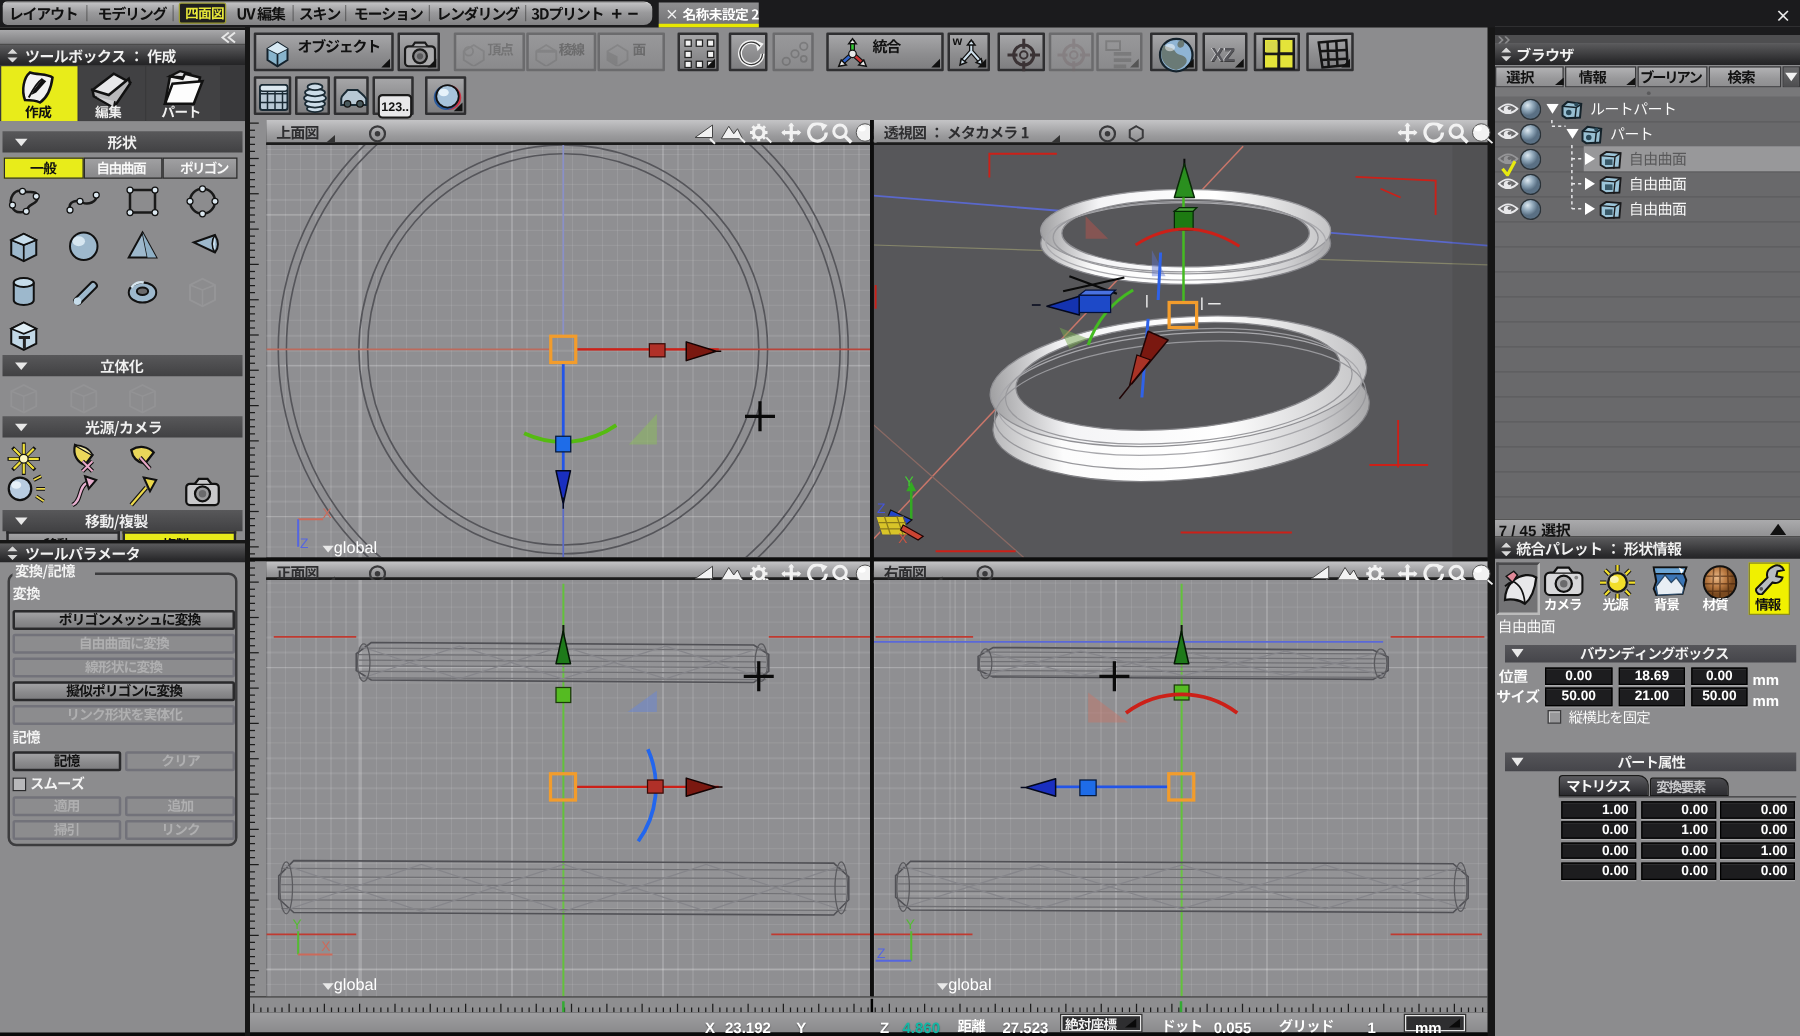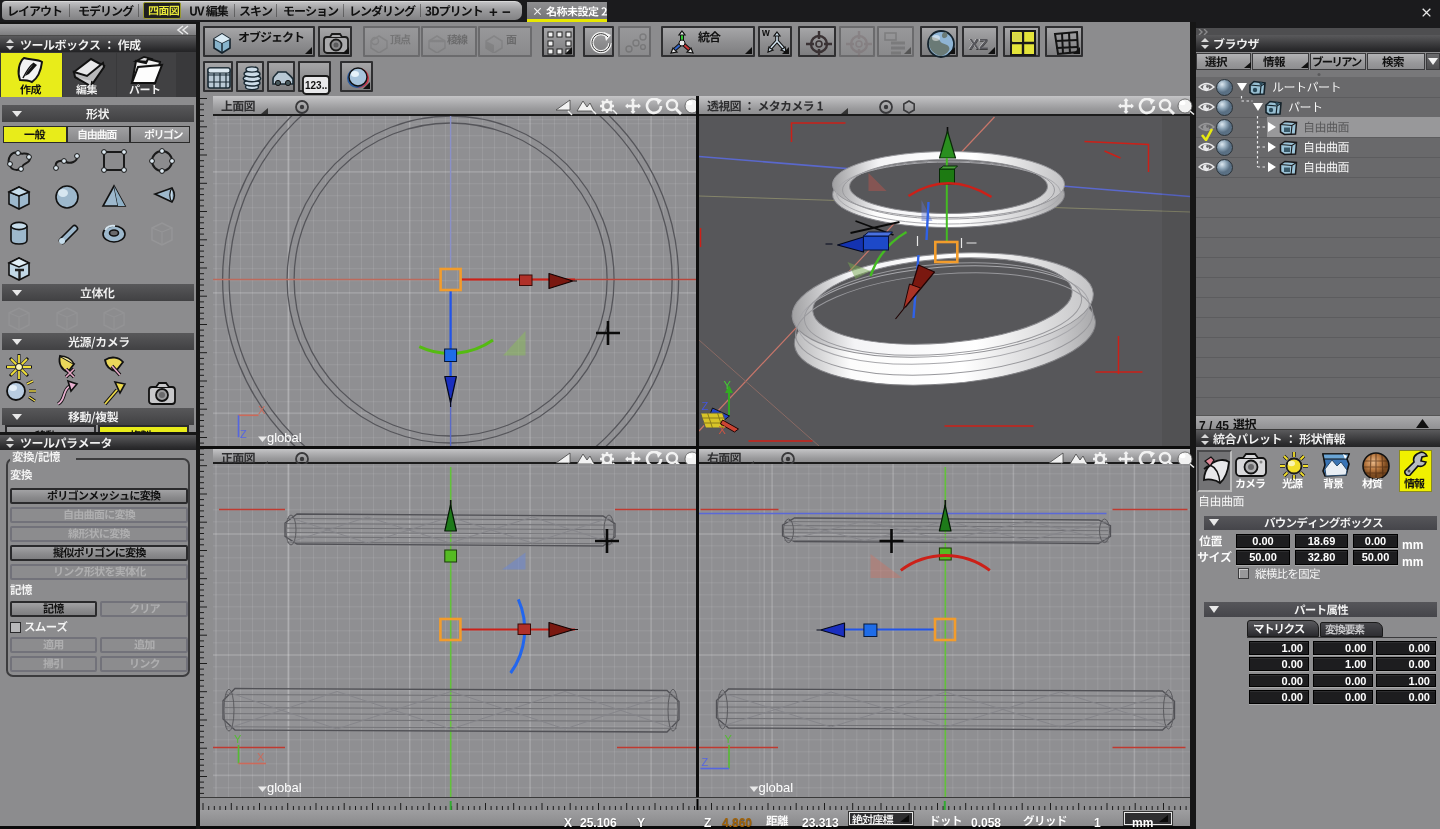--- a/index.html
+++ b/index.html
@@ -1459,48 +1459,48 @@
       <path d="M752 786.5l4.5 5.5 4.5-5.5z" fill="#e8e8e8"></path>
       <text x="761" y="792" font-family="Liberation Sans" font-size="13" fill="#fff">global</text>
     </svg>
   </div>
 <div class="ab " style="left:1162px;top:116px;width:28px;height:330px;background:rgba(30,30,34,.10)"></div>
 <div class="ab " style="left:696.0px;top:96px;width:3px;height:701px;background:#0e0e0e"></div>
 <div class="ab " style="left:200px;top:446px;width:990px;height:2.5px;background:#0e0e0e"></div>
 <div class="ab " style="left:200px;top:810px;width:990px;height:16px;background:linear-gradient(#9e9ea0,#8a8a8c)"></div>
 <div class="ab " style="left:200px;top:826px;width:990px;height:3px;background:#0a0a0a"></div>
 <div class="ab " style="left:564px;top:812.5px;"><span style="font:bold 12px 'Liberation Sans';color:#fff;text-shadow:0 1px 1px rgba(0,0,0,.5)">X</span></div>
-<div class="ab " style="left:580px;top:812.5px;"><span style="font:bold 12px 'Liberation Sans';color:#fff;text-shadow:0 1px 1px rgba(0,0,0,.5)">25.106</span></div>
+<div class="ab " style="left:580px;top:812.5px;"><span style="font:bold 12px 'Liberation Sans';color:#fff;text-shadow:0 1px 1px rgba(0,0,0,.5)">23.192</span></div>
 <div class="ab " style="left:637px;top:812.5px;"><span style="font:bold 12px 'Liberation Sans';color:#fff;text-shadow:0 1px 1px rgba(0,0,0,.5)">Y</span></div>
 <div class="ab " style="left:650px;top:858px;"><span style="font:bold 12px 'Liberation Sans';color:#fff;text-shadow:0 1px 1px rgba(0,0,0,.5)">-2.399</span></div>
 <div class="ab " style="left:704px;top:812.5px;"><span style="font:bold 12px 'Liberation Sans';color:#fff;text-shadow:0 1px 1px rgba(0,0,0,.5)">Z</span></div>
-<div class="ab " style="left:722px;top:812.5px;"><span style="font:bold 12px 'Liberation Sans';color:#a16207;text-shadow:0 1px 1px rgba(0,0,0,.5)">4.860</span></div>
+<div class="ab " style="left:722px;top:812.5px;"><span style="font:bold 12px 'Liberation Sans';color:#14b8a6;text-shadow:0 1px 1px rgba(0,0,0,.5)">4.860</span></div>
 <div class="ab " style="left:766px;top:813.5px;">
     <svg width="24" height="15" viewBox="0 0 24 15" style="overflow:visible">
       <path transform="translate(0 11)" d="M2.1 -8.2H3.6V-6.7H2.1ZM5.5 -9.3V1H6.9V0.5H11.2V-0.8H6.9V-2.3H10.6V-6.6H6.9V-8.1H11V-9.3ZM6.9 -5.3H9.2V-3.5H6.9ZM0.2 -0.7 0.5 0.6C1.8 0.3 3.6 -0.1 5.3 -0.5L5.1 -1.8L3.7 -1.4V-3H5.1V-4.2H3.7V-5.5H4.9V-9.3H0.9V-5.5H2.4V-1.2L1.9 -1.1V-4.7H0.8V-0.9Z M13.6 -9.8V-8.8H11.4V-7.8H17.1V-8.8H14.9V-9.8ZM20.3 -9.6C20.2 -9 19.9 -8.3 19.7 -7.6H18.8C19.1 -8.2 19.3 -8.9 19.5 -9.5L18.2 -9.8C17.9 -8.4 17.3 -6.9 16.6 -5.9V-7.5H15.6V-5.1H13.7C13.9 -5.3 14.2 -5.5 14.4 -5.8C14.6 -5.6 14.8 -5.5 15 -5.3L15.5 -6C15.4 -6.1 15.2 -6.3 14.9 -6.5C15.1 -6.8 15.3 -7.1 15.4 -7.4L14.5 -7.6C14.4 -7.4 14.3 -7.2 14.2 -6.9C13.9 -7.1 13.7 -7.2 13.5 -7.3L13 -6.7C13.2 -6.6 13.4 -6.5 13.7 -6.3C13.4 -6 13.2 -5.8 12.9 -5.6C13.1 -5.5 13.4 -5.3 13.5 -5.1H12.8V-7.5H11.9V-4.2H13.7L13.6 -3.6H11.6V1H12.7V-2.6H13.5C13.4 -2.2 13.3 -1.8 13.3 -1.5L12.8 -1.5L12.9 -0.6L14.9 -0.8L15 -0.3L15.7 -0.6V-0.1C15.7 -0 15.7 0 15.6 0C15.4 0 15 0 14.6 0C14.7 0.3 14.9 0.7 14.9 1C15.6 1 16.1 1 16.4 0.9C16.8 0.7 16.9 0.4 16.9 -0.1V-3.6H14.7L14.8 -4.2H16.6V-5.2C16.9 -5 17.1 -4.8 17.3 -4.6L17.5 -4.9V1H18.8V0.5H22.2V-0.7H20.9V-1.9H21.9V-3.1H20.9V-4.2H21.9V-5.3H20.9V-6.4H22V-7.6H20.9C21.1 -8.2 21.4 -8.8 21.6 -9.4ZM14.5 -2.1 14.7 -1.6 14.2 -1.6 14.5 -2.6H15.7V-0.8C15.6 -1.3 15.5 -1.9 15.2 -2.3ZM18.8 -4.2H19.7V-3.1H18.8ZM18.8 -5.3V-6.4H19.7V-5.3ZM18.8 -1.9H19.7V-0.7H18.8Z" fill="#fff"></path>
     </svg>
   </div>
-<div class="ab " style="left:802px;top:812.5px;"><span style="font:bold 12px 'Liberation Sans';color:#fff;text-shadow:0 1px 1px rgba(0,0,0,.5)">23.313</span></div>
+<div class="ab " style="left:802px;top:812.5px;"><span style="font:bold 12px 'Liberation Sans';color:#fff;text-shadow:0 1px 1px rgba(0,0,0,.5)">27.523</span></div>
 <div class="ab " style="left:849px;top:811.5px;width:64px;height:13.5px;background:#2e2e30;border:1px solid #e8e8e8;box-shadow:0 0 0 1px #333"></div>
 <div class="ab " style="left:852px;top:813px;">
     <svg width="42" height="14" viewBox="0 0 42 14" style="overflow:visible">
       <path transform="translate(0 10.6)" d="M3.2 -2.7C3.4 -2 3.7 -1.2 3.8 -0.6L4.8 -1C4.6 -1.5 4.4 -2.3 4.1 -3ZM0.8 -2.9C0.7 -1.9 0.5 -1 0.2 -0.3C0.5 -0.2 0.9 0 1.2 0.2C1.5 -0.5 1.7 -1.6 1.8 -2.7ZM7.1 -3.7H6.2V-5.2H7.1ZM8.2 -3.7V-5.2H9.1V-3.7ZM7.8 -7.3C7.6 -6.9 7.5 -6.6 7.3 -6.3H6C6.2 -6.6 6.4 -6.9 6.5 -7.3ZM6 -9.4C5.6 -8 4.8 -6.6 3.9 -5.8C4.2 -5.6 4.8 -5.2 5 -5L5 -5V-0.8C5 0.6 5.4 0.9 6.8 0.9C7.1 0.9 8.6 0.9 9 0.9C10.2 0.9 10.6 0.4 10.7 -1.2C10.4 -1.3 9.9 -1.5 9.6 -1.7C9.5 -0.5 9.4 -0.2 8.9 -0.2C8.5 -0.2 7.2 -0.2 7 -0.2C6.3 -0.2 6.2 -0.3 6.2 -0.8V-2.6H9.1V-2.2H10.3V-6.3H8.6C8.9 -6.9 9.2 -7.4 9.4 -7.9L8.6 -8.5L8.4 -8.4H7.1L7.3 -9ZM0.3 -4.5 0.4 -3.3 2 -3.5V1H3.1V-3.5L3.7 -3.6C3.8 -3.4 3.8 -3.2 3.8 -3L4.8 -3.4C4.6 -4.1 4.2 -5 3.8 -5.8L2.9 -5.4C3.1 -5.2 3.2 -4.9 3.3 -4.6L2.2 -4.6C2.9 -5.5 3.7 -6.6 4.3 -7.5L3.2 -8C3 -7.5 2.6 -6.9 2.3 -6.2C2.1 -6.4 2 -6.5 1.9 -6.7C2.3 -7.3 2.7 -8.2 3.1 -8.9L2 -9.3C1.8 -8.8 1.5 -8 1.2 -7.4L0.9 -7.6L0.3 -6.7C0.7 -6.3 1.3 -5.7 1.6 -5.2L1.1 -4.5Z M15.5 -4.2C16 -3.5 16.4 -2.5 16.6 -1.8L17.7 -2.4C17.6 -3.1 17 -4 16.5 -4.8ZM12.6 -9.3V-7.6H10.7V-6.4H15.6V-5.6H18.4V-0.7C18.4 -0.5 18.3 -0.4 18.1 -0.4C17.9 -0.4 17.3 -0.4 16.7 -0.4C16.9 -0 17.1 0.6 17.1 1C18 1 18.7 0.9 19.1 0.7C19.5 0.5 19.7 0.1 19.7 -0.7V-5.6H20.8V-6.9H19.7V-9.3H18.4V-6.9H15.9V-7.6H13.9V-9.3ZM13.8 -6.2C13.7 -5.4 13.5 -4.7 13.3 -4C12.8 -4.6 12.3 -5.1 11.8 -5.6L10.9 -4.9C11.5 -4.2 12.2 -3.4 12.8 -2.6C12.2 -1.6 11.4 -0.7 10.4 -0.1C10.7 0.1 11.1 0.6 11.3 0.9C12.2 0.3 13 -0.5 13.6 -1.5C13.9 -1 14.1 -0.5 14.3 -0.1L15.4 -1C15.1 -1.6 14.7 -2.2 14.2 -2.8C14.6 -3.8 14.9 -4.8 15.1 -6Z M21.5 -8.3V-5.3C21.5 -3.7 21.5 -1.4 20.6 0.2C20.9 0.3 21.5 0.7 21.7 0.9C22.4 -0.4 22.7 -2.1 22.8 -3.7C23 -3.5 23.5 -3.2 23.7 -2.9C24.1 -3.3 24.5 -3.7 24.7 -4.1C25.1 -3.8 25.4 -3.4 25.6 -3.2L26.2 -3.9V-2.6H23.4V-1.5H26.2V-0.4H22.7V0.7H31V-0.4H27.5V-1.5H30.4V-2.6H27.5V-3.6C27.7 -3.4 27.9 -3.2 28.1 -3C28.5 -3.3 28.8 -3.7 29 -4.2C29.5 -3.7 30 -3.3 30.3 -3L31.1 -3.9C30.7 -4.3 30.1 -4.8 29.5 -5.2C29.7 -5.6 29.8 -6 29.8 -6.5L28.6 -6.6C28.5 -5.5 28.1 -4.7 27.5 -4.1V-6.8H26.2V-4.2C25.9 -4.5 25.5 -4.9 25.2 -5.2C25.3 -5.6 25.4 -6 25.4 -6.5L24.2 -6.6C24.1 -5.3 23.7 -4.3 22.8 -3.7C22.8 -4.3 22.8 -4.9 22.8 -5.3V-7.1H30.9V-8.3H26.9V-9.3H25.6V-8.3Z M35.5 -4.1V-3.2H40.7V-4.1ZM38.9 -1C39.5 -0.5 40.1 0.3 40.4 0.7L41.3 0.1C41 -0.4 40.4 -1.1 39.9 -1.6ZM35.9 -1.6C35.5 -1.1 34.9 -0.4 34.3 -0.1C34.6 0.1 35 0.5 35.2 0.7C35.8 0.3 36.4 -0.4 36.9 -1ZM35.1 -7.3V-4.5H41V-7.3H39.3V-7.8H41.2V-8.9H34.8V-7.8H36.7V-7.3ZM37.7 -7.8H38.3V-7.3H37.7ZM34.8 -2.7V-1.7H37.4V-0.2C37.4 -0.1 37.4 -0.1 37.2 -0.1C37.1 -0 36.8 -0 36.4 -0.1C36.6 0.2 36.7 0.7 36.8 1C37.4 1 37.8 1 38.2 0.8C38.5 0.6 38.6 0.3 38.6 -0.2V-1.7H41.3V-2.7ZM36.2 -6.4H36.8V-5.5H36.2ZM37.7 -6.4H38.3V-5.5H37.7ZM39.2 -6.4H39.8V-5.5H39.2ZM32.4 -9.3V-7.1H31.1V-5.8H32.3C32 -4.5 31.5 -3 30.8 -2.1C31 -1.8 31.3 -1.3 31.4 -1C31.8 -1.5 32.2 -2.3 32.4 -3.2V1H33.6V-3.7C33.9 -3.2 34.1 -2.7 34.3 -2.4L34.9 -3.3C34.8 -3.6 33.9 -4.9 33.6 -5.3V-5.8H34.7V-7.1H33.6V-9.3Z" fill="#f2f2f2"></path>
     </svg>
   </div>
 <div class="ab " style="left:900px;top:815px;">
     <svg width="10" height="8">
       <path d="M9 7H0L9 0z" fill="#0a0a0a"></path>
     </svg>
   </div>
 <div class="ab " style="left:929px;top:813.5px;">
     <svg width="35" height="15" viewBox="0 0 35 15" style="overflow:visible">
       <path transform="translate(0 11)" d="M7.8 -8.6 6.9 -8.2C7.3 -7.6 7.6 -7.1 7.9 -6.4L8.9 -6.8C8.6 -7.3 8.2 -8.1 7.8 -8.6ZM9.3 -9.2 8.4 -8.7C8.8 -8.2 9.1 -7.7 9.5 -7L10.4 -7.5C10.2 -8 9.7 -8.7 9.3 -9.2ZM3.3 -0.9C3.3 -0.5 3.2 0.2 3.1 0.7H4.9C4.9 0.2 4.8 -0.6 4.8 -0.9V-4.2C6.1 -3.8 7.8 -3.1 9 -2.5L9.6 -4.1C8.6 -4.6 6.4 -5.4 4.8 -5.9V-7.5C4.8 -8 4.9 -8.5 4.9 -8.9H3.1C3.2 -8.5 3.3 -8 3.3 -7.5C3.3 -6.6 3.3 -1.8 3.3 -0.9Z M16.8 -6.8 15.4 -6.4C15.7 -5.8 16.2 -4.4 16.4 -3.8L17.8 -4.3C17.6 -4.8 17 -6.3 16.8 -6.8ZM21.1 -6 19.4 -6.5C19.3 -5.1 18.8 -3.5 18 -2.6C17 -1.4 15.4 -0.5 14.2 -0.2L15.4 1.1C16.7 0.6 18.1 -0.4 19.2 -1.8C20 -2.8 20.5 -4 20.8 -5.2C20.8 -5.4 20.9 -5.6 21.1 -6ZM14.1 -6.2 12.8 -5.7C13 -5.2 13.6 -3.7 13.8 -3.1L15.2 -3.6C15 -4.2 14.4 -5.6 14.1 -6.2Z M25.6 -1.1C25.6 -0.6 25.6 0 25.5 0.5H27.3C27.2 0 27.2 -0.8 27.2 -1.1V-4.4C28.4 -3.9 30.2 -3.3 31.3 -2.6L32 -4.2C30.9 -4.7 28.7 -5.6 27.2 -6V-7.7C27.2 -8.2 27.2 -8.7 27.3 -9.1H25.5C25.6 -8.7 25.6 -8.1 25.6 -7.7C25.6 -6.7 25.6 -2 25.6 -1.1Z" fill="#fff"></path>
     </svg>
   </div>
-<div class="ab " style="left:971px;top:812.5px;"><span style="font:bold 12px 'Liberation Sans';color:#fff;text-shadow:0 1px 1px rgba(0,0,0,.5)">0.058</span></div>
+<div class="ab " style="left:971px;top:812.5px;"><span style="font:bold 12px 'Liberation Sans';color:#fff;text-shadow:0 1px 1px rgba(0,0,0,.5)">0.055</span></div>
 <div class="ab " style="left:1023px;top:813.5px;">
     <svg width="46" height="15" viewBox="0 0 46 15" style="overflow:visible">
       <path transform="translate(0 11)" d="M10.3 -9.9 9.4 -9.6C9.7 -9.1 10.1 -8.5 10.3 -8L11.2 -8.4C11 -8.8 10.6 -9.5 10.3 -9.9ZM6.2 -8.7 4.6 -9.3C4.5 -8.9 4.2 -8.3 4 -8.1C3.5 -7.1 2.5 -5.6 0.4 -4.4L1.7 -3.4C2.9 -4.2 3.9 -5.2 4.6 -6.2H7.9C7.7 -5.3 7 -3.9 6.2 -3C5.2 -1.9 4 -0.9 1.6 -0.2L3 1C5.1 0.2 6.5 -0.9 7.6 -2.2C8.6 -3.5 9.3 -5 9.6 -6.1C9.7 -6.3 9.9 -6.7 10 -6.9L9 -7.5L9.9 -7.8C9.7 -8.3 9.2 -9 9 -9.4L8.1 -9.1C8.3 -8.6 8.7 -8 8.9 -7.6L8.8 -7.6C8.6 -7.5 8.2 -7.5 7.8 -7.5H5.5L5.5 -7.5C5.7 -7.8 6 -8.3 6.2 -8.7Z M20.2 -8.9H18.5C18.5 -8.6 18.6 -8.2 18.6 -7.8C18.6 -7.3 18.6 -6.2 18.6 -5.6C18.6 -3.8 18.4 -2.9 17.6 -2.1C16.9 -1.3 16 -0.9 14.9 -0.6L16.1 0.6C16.9 0.4 18.1 -0.2 18.9 -1C19.7 -2 20.2 -3 20.2 -5.5C20.2 -6.1 20.2 -7.2 20.2 -7.8C20.2 -8.2 20.2 -8.6 20.2 -8.9ZM14.9 -8.8H13.2C13.3 -8.6 13.3 -8.2 13.3 -7.9C13.3 -7.4 13.3 -4.7 13.3 -4.1C13.3 -3.7 13.2 -3.3 13.2 -3.1H14.9C14.9 -3.3 14.9 -3.8 14.9 -4.1C14.9 -4.7 14.9 -7.4 14.9 -7.9C14.9 -8.3 14.9 -8.6 14.9 -8.8Z M27.8 -6.8 26.4 -6.4C26.7 -5.8 27.2 -4.4 27.4 -3.8L28.8 -4.3C28.6 -4.8 28 -6.3 27.8 -6.8ZM32.1 -6 30.4 -6.5C30.3 -5.1 29.8 -3.5 29 -2.6C28 -1.4 26.4 -0.5 25.2 -0.2L26.4 1.1C27.7 0.6 29.1 -0.4 30.2 -1.8C31 -2.8 31.5 -4 31.8 -5.2C31.8 -5.4 31.9 -5.6 32.1 -6ZM25.1 -6.2 23.8 -5.7C24 -5.2 24.6 -3.7 24.8 -3.1L26.2 -3.6C26 -4.2 25.4 -5.6 25.1 -6.2Z M40.8 -8.6 39.9 -8.2C40.3 -7.6 40.6 -7.1 40.9 -6.4L41.9 -6.8C41.6 -7.3 41.2 -8.1 40.8 -8.6ZM42.3 -9.2 41.4 -8.7C41.8 -8.2 42.1 -7.7 42.5 -7L43.4 -7.5C43.2 -8 42.7 -8.7 42.3 -9.2ZM36.3 -0.9C36.3 -0.5 36.2 0.2 36.1 0.7H37.9C37.9 0.2 37.8 -0.6 37.8 -0.9V-4.2C39.1 -3.8 40.8 -3.1 42 -2.5L42.6 -4.1C41.6 -4.6 39.4 -5.4 37.8 -5.9V-7.5C37.8 -8 37.9 -8.5 37.9 -8.9H36.1C36.2 -8.5 36.3 -8 36.3 -7.5C36.3 -6.6 36.3 -1.8 36.3 -0.9Z" fill="#fff"></path>
     </svg>
   </div>
 <div class="ab " style="left:1094px;top:812.5px;"><span style="font:bold 12px 'Liberation Sans';color:#fff;text-shadow:0 1px 1px rgba(0,0,0,.5)">1</span></div>
 <div class="ab " style="left:1124px;top:811.5px;width:48px;height:13.5px;background:#2e2e30;border:1px solid #e8e8e8;box-shadow:0 0 0 1px #333"></div>
 <div class="ab " style="left:1132px;top:812.5px;"><span style="font:bold 12px 'Liberation Sans';color:#fff;text-shadow:0 1px 1px rgba(0,0,0,.5)">mm</span></div>
 <div class="ab " style="left:1159px;top:815px;">
     <svg width="10" height="8">
@@ -1927,21 +1927,21 @@
 <div class="ab " style="left:1402px;top:535px;"><span style="font:bold 12px 'Liberation Sans';color:#fff">mm</span></div>
 <div class="ab " style="left:1197px;top:550px;">
     <svg width="36" height="16" viewBox="0 0 36 16" style="overflow:visible">
       <path transform="translate(0 11.5)" d="M0.7 -7.3V-5.7C1 -5.7 1.4 -5.7 2 -5.7H3V-4.1C3 -3.5 3 -3 2.9 -2.8H4.6C4.6 -3 4.6 -3.5 4.6 -4.1V-5.7H7.4V-5.2C7.4 -2.3 6.4 -1.3 4.1 -0.5L5.4 0.8C8.3 -0.5 9 -2.3 9 -5.3V-5.7H9.9C10.5 -5.7 10.9 -5.7 11.2 -5.7V-7.3C10.9 -7.2 10.5 -7.2 9.9 -7.2H9V-8.4C9 -8.9 9 -9.3 9 -9.6H7.3C7.4 -9.3 7.4 -8.9 7.4 -8.4V-7.2H4.6V-8.4C4.6 -8.8 4.6 -9.2 4.6 -9.4H2.9C3 -9.1 3 -8.7 3 -8.4V-7.2H2C1.4 -7.2 0.9 -7.2 0.7 -7.3Z M12.2 -4.7 13 -3.2C14.5 -3.6 16 -4.2 17.2 -4.9V-1C17.2 -0.5 17.2 0.2 17.2 0.5H19C19 0.2 18.9 -0.5 18.9 -1V-5.9C20.1 -6.7 21.3 -7.6 22.2 -8.5L20.9 -9.7C20.1 -8.8 18.7 -7.6 17.5 -6.8C16.2 -6 14.4 -5.2 12.2 -4.7Z M33.7 -10.4 32.8 -10C33.1 -9.6 33.5 -8.9 33.8 -8.4L34.7 -8.8C34.5 -9.2 34.1 -9.9 33.7 -10.4ZM32.8 -7.8 32.5 -8.1 33.2 -8.3C33 -8.8 32.5 -9.5 32.2 -10L31.3 -9.6C31.5 -9.3 31.7 -8.8 31.9 -8.5L31.8 -8.6C31.5 -8.5 31.1 -8.4 30.5 -8.4C30 -8.4 26.9 -8.4 26.3 -8.4C26 -8.4 25.2 -8.5 24.9 -8.5V-6.8C25.1 -6.8 25.8 -6.9 26.3 -6.9C26.8 -6.9 29.9 -6.9 30.4 -6.9C30.1 -6 29.4 -4.8 28.6 -3.9C27.5 -2.7 25.6 -1.2 23.7 -0.5L24.9 0.8C26.6 0 28.1 -1.2 29.4 -2.6C30.5 -1.5 31.7 -0.3 32.4 0.8L33.8 -0.4C33.1 -1.2 31.7 -2.8 30.5 -3.8C31.3 -4.9 31.9 -6.2 32.3 -7.1C32.5 -7.3 32.7 -7.7 32.8 -7.8Z" fill="#fafafa"></path>
     </svg>
   </div>
 <div class="ab nfield" style="left:1236px;top:550px;width:54px;height:14.5px;display:flex;align-items:center;justify-content:center">
     <span style="font:bold 11px 'Liberation Sans';color:#fff">50.00</span>
   </div>
 <div class="ab nfield" style="left:1295px;top:550px;width:53px;height:14.5px;display:flex;align-items:center;justify-content:center">
-    <span style="font:bold 11px 'Liberation Sans';color:#fff">32.80</span>
+    <span style="font:bold 11px 'Liberation Sans';color:#fff">21.00</span>
   </div>
 <div class="ab nfield" style="left:1353px;top:550px;width:45px;height:14.5px;display:flex;align-items:center;justify-content:center">
     <span style="font:bold 11px 'Liberation Sans';color:#fff">50.00</span>
   </div>
 <div class="ab " style="left:1402px;top:551.5px;"><span style="font:bold 12px 'Liberation Sans';color:#fff">mm</span></div>
 <div class="ab " style="left:1238px;top:568px;width:11px;height:11px;background:#98989a;border:1.5px solid #3a3a3c;box-shadow:inset 1px 1px 0 rgba(255,255,255,.5)"></div>
 <div class="ab " style="left:1255px;top:566.5px;">
     <svg width="66" height="15" viewBox="0 0 66 15" style="overflow:visible">
       <path transform="translate(0 11)" d="M6.9 -9.3C7.3 -8.6 7.6 -7.6 7.7 -7L8.4 -7.2C8.3 -7.9 8 -8.8 7.6 -9.6ZM9.8 -9.7C9.7 -8.9 9.4 -7.9 9.1 -7.2L9.8 -7C10.1 -7.7 10.4 -8.6 10.7 -9.5ZM5.5 -9.6C5.1 -8.8 4.5 -7.9 3.9 -7.3C4 -7.2 4.3 -6.9 4.5 -6.8C5.1 -7.4 5.8 -8.5 6.2 -9.4ZM3.1 -2.9C3.4 -2.2 3.7 -1.3 3.7 -0.6L4.4 -0.8C4.3 -1.4 4 -2.4 3.7 -3.1ZM0.9 -3.1C0.8 -2.1 0.6 -1 0.2 -0.3C0.4 -0.3 0.7 -0.1 0.9 -0C1.2 -0.8 1.5 -1.9 1.6 -3ZM6.8 -4.6V-3.6C6.8 -2.5 6.8 -0.9 5.8 0.4C6 0.6 6.3 0.8 6.5 0.9C6.9 0.3 7.2 -0.4 7.3 -1.1C7.9 0.4 8.9 0.8 10 0.8H10.9C11 0.6 11.1 0.2 11.2 0C10.9 0 10.3 0 10.1 0C9.8 0 9.5 0 9.2 -0.1V-3.2H10.9V-3.9H9.2V-6.1H11V-6.9H6.6V-6.1H8.5V-0.5C8.1 -0.9 7.7 -1.6 7.5 -2.6C7.5 -3 7.5 -3.3 7.5 -3.6V-4.6ZM0.3 -4.6 0.5 -3.8 2 -3.9V0.9H2.8V-3.9L3.6 -4C3.6 -3.7 3.7 -3.5 3.7 -3.4L4.4 -3.6C4.3 -3.9 4.2 -4.2 4.1 -4.6C4.2 -4.4 4.4 -4.2 4.5 -4C4.7 -4.2 4.8 -4.4 5 -4.6V0.9H5.8V-5.7C6 -6.1 6.3 -6.6 6.5 -7.1L5.8 -7.3C5.4 -6.3 4.7 -5.3 4 -4.7C3.8 -5.1 3.6 -5.5 3.4 -5.9L2.8 -5.7C2.9 -5.4 3.1 -5 3.3 -4.6L1.8 -4.6C2.5 -5.6 3.3 -6.9 4 -8L3.2 -8.3C3 -7.7 2.6 -7 2.2 -6.4C2.1 -6.6 1.9 -6.8 1.7 -7.1C2 -7.7 2.4 -8.6 2.8 -9.4L2 -9.6C1.8 -9 1.5 -8.2 1.2 -7.6L0.8 -7.9L0.4 -7.3C0.9 -6.8 1.5 -6.2 1.8 -5.7C1.5 -5.3 1.3 -4.9 1 -4.6Z M17.1 -1C16.6 -0.5 15.6 0 14.7 0.3C14.9 0.5 15.2 0.8 15.3 0.9C16.1 0.6 17.2 0 17.8 -0.6ZM19.1 -0.5C19.9 -0.1 20.9 0.5 21.3 0.9L22 0.4C21.5 0 20.5 -0.6 19.7 -1ZM13 -9.7V-7.2H11.4V-6.4H12.9C12.6 -4.8 11.8 -3 11.1 -2C11.2 -1.8 11.5 -1.5 11.5 -1.3C12.1 -2 12.6 -3.2 13 -4.5V0.9H13.8V-4.5C14.1 -4 14.5 -3.2 14.7 -2.9L15.2 -3.5C15 -3.8 14.1 -5.1 13.8 -5.5V-6.4H15V-6H18V-5.1H15.5V-1.3H21.4V-5.1H18.8V-6H21.9V-6.7H20.2V-7.9H21.6V-8.6H20.2V-9.7H19.4V-8.6H17.5V-9.7H16.7V-8.6H15.4V-7.9H16.7V-6.7H15.2V-7.2H13.8V-9.7ZM17.5 -6.7V-7.9H19.4V-6.7ZM16.3 -2.9H18V-1.9H16.3ZM18.8 -2.9H20.6V-1.9H18.8ZM16.3 -4.5H18V-3.5H16.3ZM18.8 -4.5H20.6V-3.5H18.8Z M22 -0.2 22.3 0.7C23.8 0.3 25.7 -0.1 27.5 -0.6L27.4 -1.4C26.4 -1.2 25.4 -0.9 24.5 -0.7V-5.3H27.1V-6.1H24.5V-9.6H23.6V-0.5ZM27.9 -9.6V-0.9C27.9 0.3 28.2 0.7 29.4 0.7C29.6 0.7 31.1 0.7 31.3 0.7C32.4 0.7 32.6 0 32.7 -1.9C32.5 -1.9 32.1 -2.1 31.9 -2.2C31.9 -0.6 31.8 -0.1 31.2 -0.1C30.9 -0.1 29.7 -0.1 29.5 -0.1C28.9 -0.1 28.8 -0.3 28.8 -0.9V-4.6C30 -5.2 31.3 -5.8 32.3 -6.4L31.7 -7.1C31 -6.6 29.9 -6 28.8 -5.5V-9.6Z M42.5 -5.1 42.2 -5.9C41.8 -5.8 41.6 -5.6 41.2 -5.5C40.6 -5.2 39.9 -4.9 39.1 -4.6C39 -5.2 38.3 -5.6 37.6 -5.6C37.1 -5.6 36.4 -5.4 36 -5.2C36.4 -5.7 36.8 -6.3 37 -6.9C38.3 -7 39.7 -7.1 40.9 -7.3L40.9 -8.1C39.8 -7.9 38.5 -7.8 37.4 -7.8C37.5 -8.3 37.6 -8.8 37.7 -9.1L36.7 -9.2C36.7 -8.8 36.6 -8.2 36.5 -7.7L35.7 -7.7C35.2 -7.7 34.4 -7.8 33.8 -7.9V-7C34.4 -6.9 35.1 -6.9 35.6 -6.9H36.1C35.7 -6 34.9 -4.8 33.5 -3.4L34.3 -2.8C34.7 -3.3 35 -3.7 35.3 -4C35.8 -4.5 36.6 -4.9 37.3 -4.9C37.8 -4.9 38.2 -4.6 38.3 -4.2C37 -3.4 35.6 -2.6 35.6 -1.2C35.6 0.2 37 0.5 38.6 0.5C39.6 0.5 40.9 0.4 41.7 0.3L41.8 -0.6C40.8 -0.4 39.5 -0.3 38.6 -0.3C37.4 -0.3 36.6 -0.5 36.6 -1.4C36.6 -2.1 37.3 -2.7 38.4 -3.3C38.4 -2.7 38.4 -2 38.3 -1.5H39.2L39.2 -3.7C40.1 -4.1 40.9 -4.5 41.5 -4.7C41.8 -4.8 42.2 -5 42.5 -5.1Z M47.3 -3.8H50.6V-2.1H47.3ZM46.6 -4.5V-1.4H51.5V-4.5H49.4V-5.8H52.2V-6.5H49.4V-7.8H48.5V-6.5H45.8V-5.8H48.5V-4.5ZM44.2 -9.1V0.9H45.1V0.4H52.8V0.9H53.7V-9.1ZM45.1 -0.4V-8.3H52.8V-0.4Z M56.6 -4.3C56.3 -2.2 55.7 -0.6 54.4 0.4C54.6 0.5 55 0.8 55.1 1C55.9 0.3 56.4 -0.6 56.8 -1.6C57.9 0.4 59.6 0.8 62 0.8H64.7C64.7 0.5 64.9 0.1 65 -0.1C64.5 -0.1 62.5 -0.1 62 -0.1C61.4 -0.1 60.8 -0.1 60.2 -0.2V-2.6H63.6V-3.4H60.2V-5.3H63.1V-6.1H56.4V-5.3H59.3V-0.5C58.3 -0.8 57.6 -1.5 57.2 -2.7C57.3 -3.2 57.4 -3.7 57.5 -4.2ZM54.9 -8.3V-5.8H55.8V-7.5H63.7V-5.8H64.6V-8.3H60.2V-9.7H59.3V-8.3Z" fill="#fafafa"></path>
     </svg>

